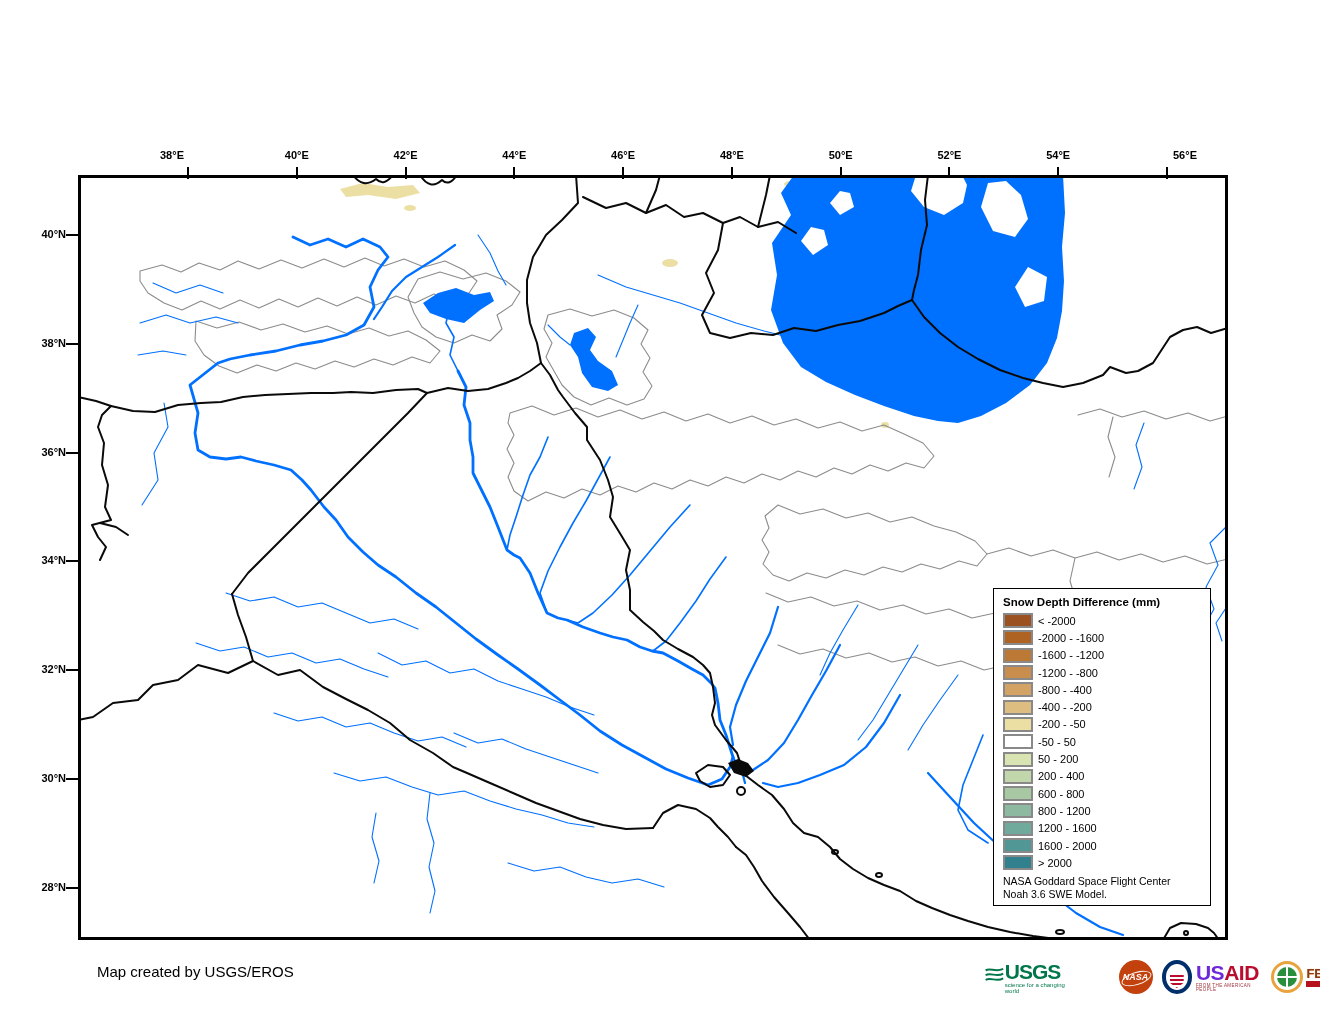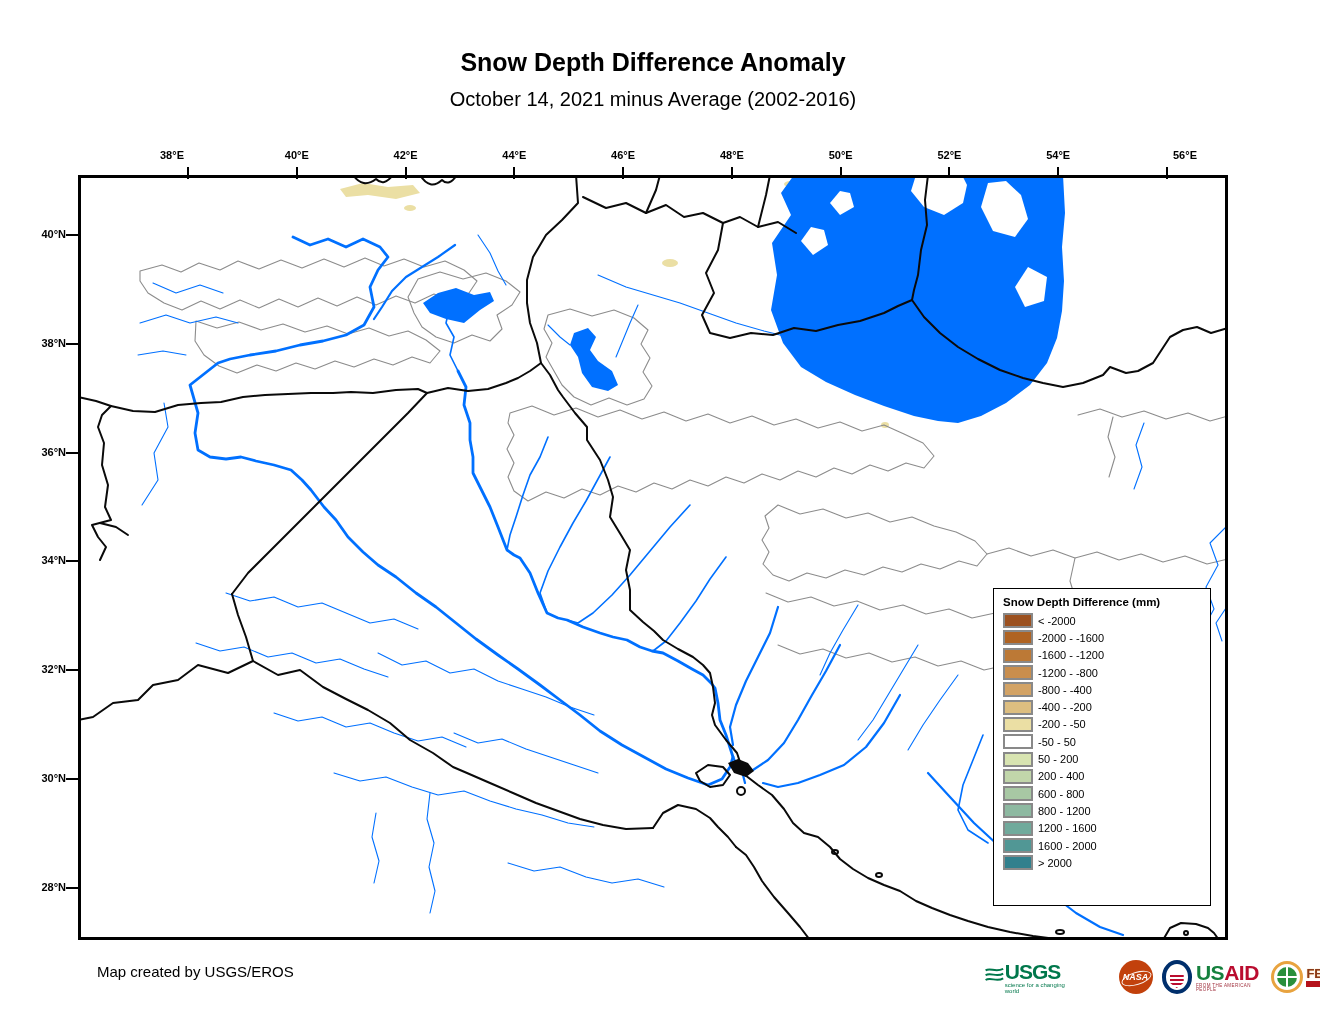--- a/index.html
+++ b/index.html
@@ -55,43 +55,41 @@
   .nasa-orbit{position:absolute;left:2px;top:12px;width:29px;height:11px;border:1px solid rgba(255,255,255,.9);
                border-radius:50%;transform:rotate(-17deg);}
   .logo-usaid{display:flex;align-items:center;gap:4px;}
   .usaid-seal{width:26px;height:26px;border-radius:50%;border:4px solid #002F6C;background:#fff;
               display:flex;align-items:flex-end;justify-content:center;}
   .usaid-shield{width:14px;height:13px;margin-bottom:2px;
       background:repeating-linear-gradient(180deg,#BA0C2F 0 2px,#fff 2px 4px);
       clip-path:polygon(0 0,100% 0,100% 60%,50% 100%,0 60%);}
   .usaid-textblock{display:flex;flex-direction:column;line-height:1;}
   .usaid-word{font-weight:bold;font-size:21px;letter-spacing:-0.5px;}
-  .usaid-word .us{color:#15803d;}
+  .usaid-word .us{color:#6d28d9;}
   .usaid-word .aid{color:#BA0C2F;}
   .usaid-tag{font-size:4.5px;color:#9f2d3a;letter-spacing:.4px;margin-top:1px;}
   .logo-fews{display:flex;align-items:center;gap:3px;}
   .fews-globe{width:26px;height:26px;border-radius:50%;border:3px solid #E8A33F;background:#fff;
               display:flex;align-items:center;justify-content:center;}
   .fews-inner{width:20px;height:20px;border-radius:50%;
       background:
         linear-gradient(to bottom,transparent 9px,#fff 9px 11px,transparent 11px),
         linear-gradient(to right,transparent 9px,#fff 9px 11px,transparent 11px),
         #2a8f3c;}
   .fews-right{display:flex;flex-direction:column;line-height:1;}
   .fews-word{font-weight:bold;font-size:13px;color:#8a3a1a;white-space:nowrap;
              text-shadow:0 0 1px #E8A33F;}
   .fews-bar{height:6px;width:66px;background:#b5121b;margin-top:1px;}
 </style>
 </head>
 <body>
 
 <div class="page">
 
-  <div class="title">Snow Depth Difference Anomaly</div>
-  <div class="subtitle">October 14, 2021 minus Average (2002-2016)</div>
 
   <div id="xticks">
       <div class="xtick-label" style="left: 142px;">38°E</div>
       <div class="xtick-mark" style="left: 187px;"></div>
       <div class="xtick-label" style="left: 266.78px;">40°E</div>
       <div class="xtick-mark" style="left: 295.78px;"></div>
       <div class="xtick-label" style="left: 375.56px;">42°E</div>
       <div class="xtick-mark" style="left: 404.56px;"></div>
       <div class="xtick-label" style="left: 484.34px; text-align: center;">44°E</div>
       <div class="xtick-mark" style="left: 513.34px;"></div>
@@ -295,20 +293,24 @@
         </div>
         <div class="legend-row">
           <span class="legend-swatch" style="background: rgb(81, 151, 149);"></span>
           <span class="legend-label">1600 - 2000</span>
         </div>
         <div class="legend-row">
           <span class="legend-swatch" style="background: rgb(49, 128, 141);"></span>
           <span class="legend-label">&gt; 2000</span>
         </div>
       </div>
+    <div class="legend-note">
+      <div>NASA Goddard Space Flight Center</div>
+      <div>Noah 3.6 SWE Model.</div>
+    </div>
   </div>
 
   <div class="credit">Map created by USGS/EROS</div>
 
   <div class="logos">
     <div class="logo-usgs">
       <svg width="26" height="30" viewBox="0 0 26 30">
         <path d="M2,8 C8,4 14,11 24,6" fill="none" stroke="#00774B" stroke-width="2.4"></path>
         <path d="M2,14 C8,10 16,17 24,12" fill="none" stroke="#00774B" stroke-width="2.4"></path>
         <path d="M2,20 C8,16 16,23 24,18" fill="none" stroke="#00774B" stroke-width="2.4"></path>

